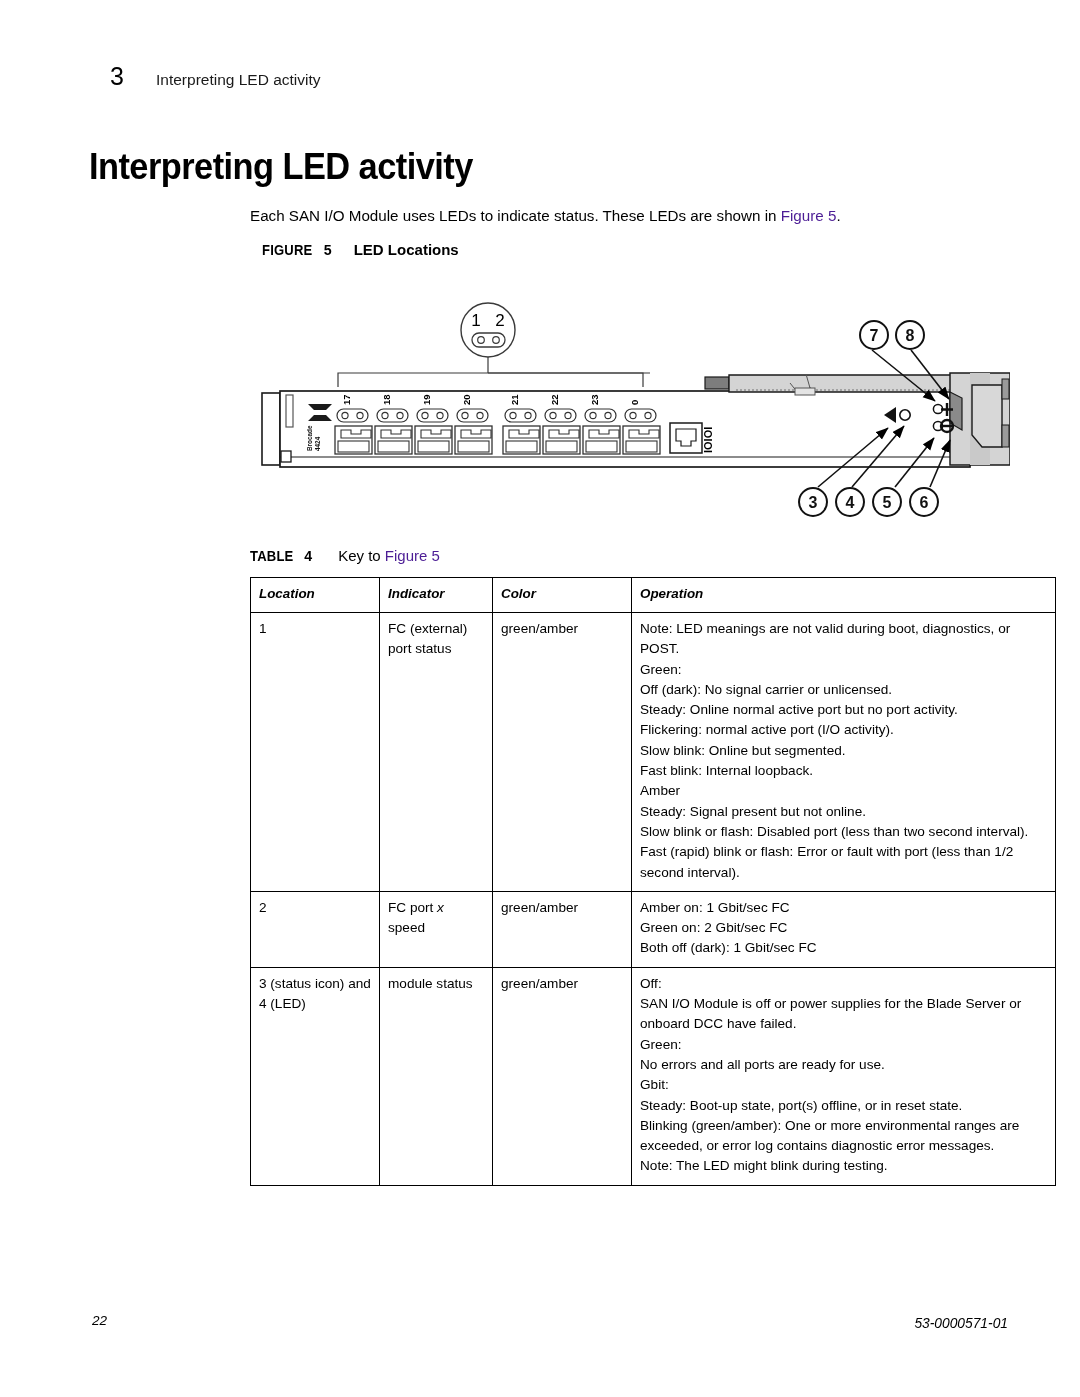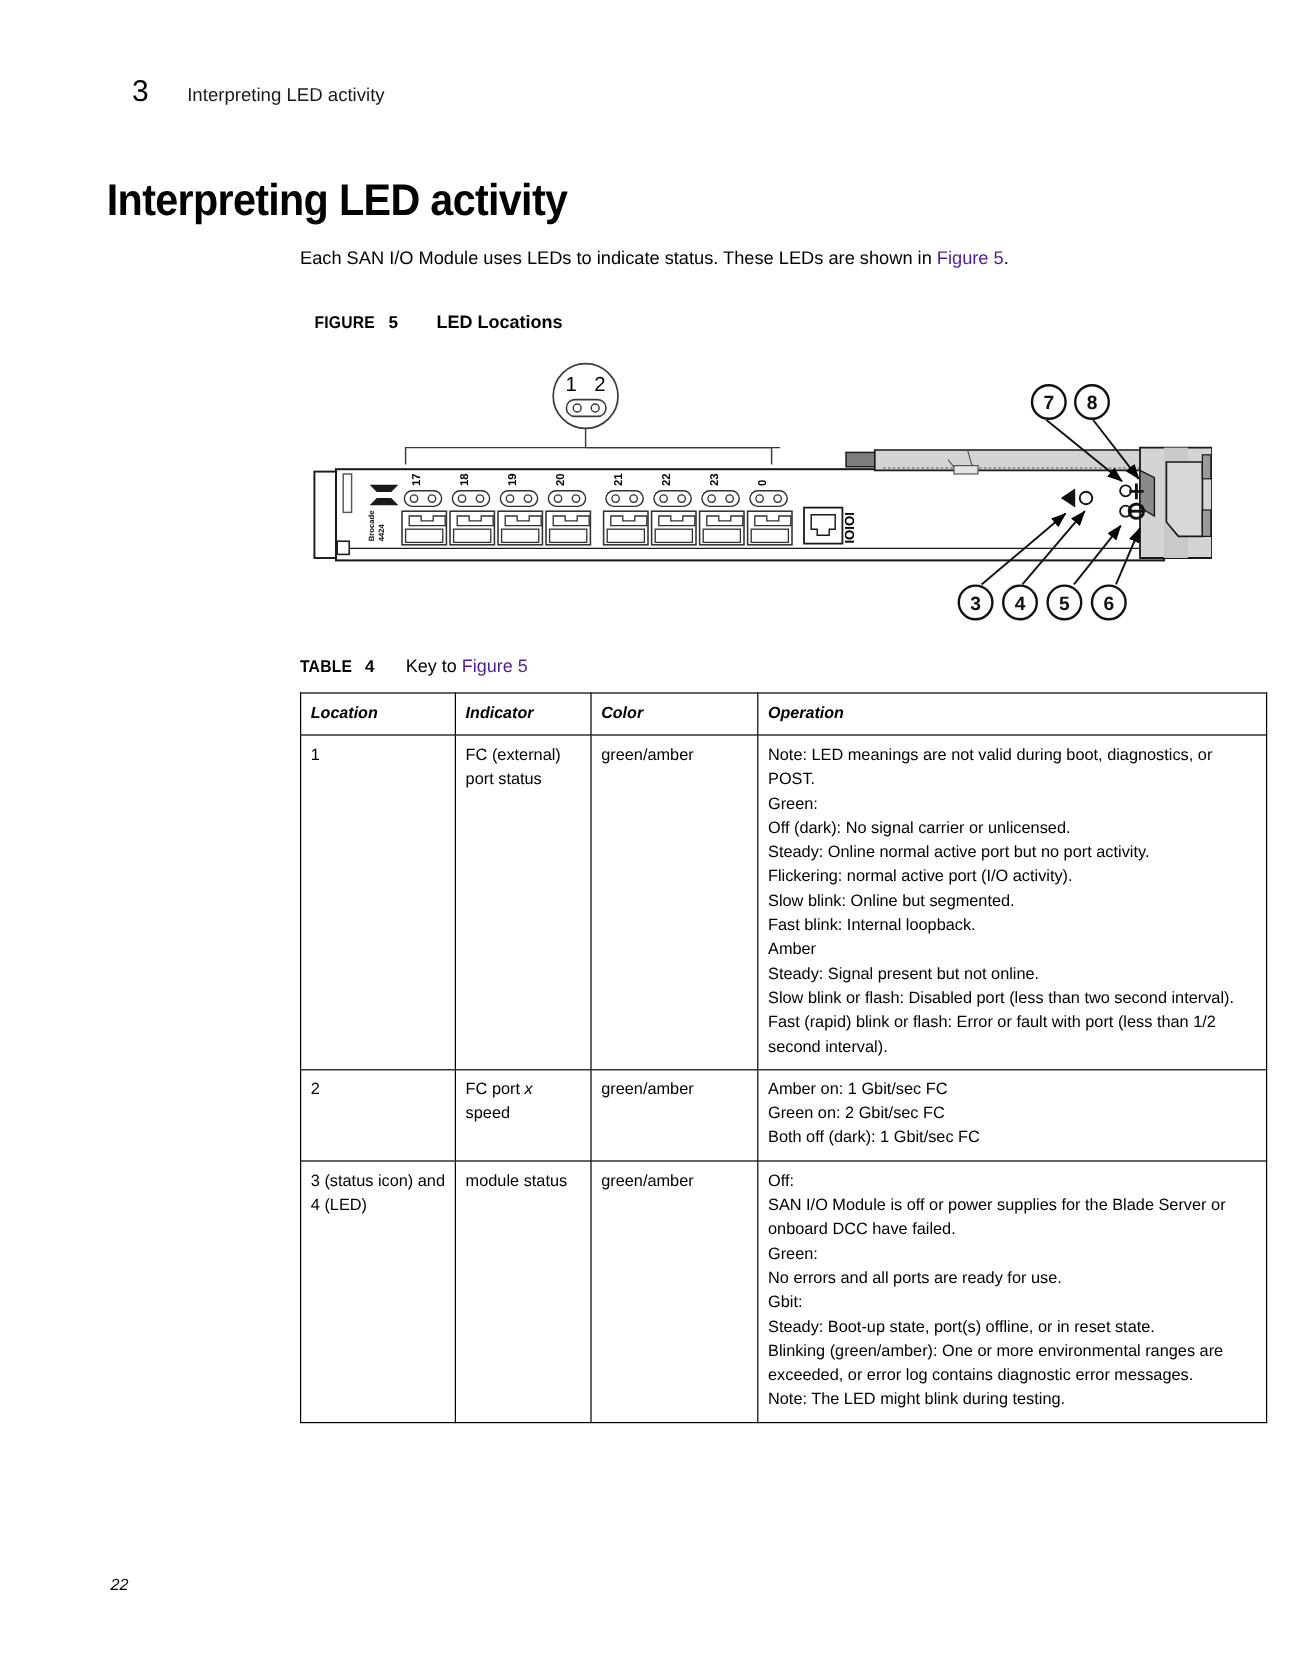--- a/index.html
+++ b/index.html
@@ -81,23 +81,23 @@
     transform-origin: left center;
   }
   .cap-num {
     font-weight: bold;
     font-size: 14.2px;
     margin-left: 7px;
   }
   .cap-text {
     font-size: 15px;
     font-weight: bold;
-    margin-left: 32px;
-  }
-  .cap-fig { top: 260px; left: 250px; padding-left: 12px; }
+    margin-left: 22px;
+  }
+  .cap-fig { top: 241px; left: 250px; padding-left: 12px; }
   .cap-tbl { top: 547px; left: 250px; }
   .cap-tbl .cap-text {
     font-weight: normal;
     margin-left: 26px;
   }
 
   
   .figure {
     position: absolute;
     left: 250px;
@@ -425,15 +425,16 @@
           <span class="opline">Steady: Boot-up state, port(s) offline, or in reset state.</span>
           <span class="opline">Blinking (green/amber): One or more environmental ranges are exceeded, or error log contains diagnostic error messages.</span>
           <span class="opline">Note: The LED might blink during testing.</span>
         </td>
       </tr>
     </tbody>
   </table>
 
   <div class="foot-page">22</div>
   <div class="foot-right">
+    <div>53-0000571-01</div>
   </div>
 
 </div>
 
 </body></html>

